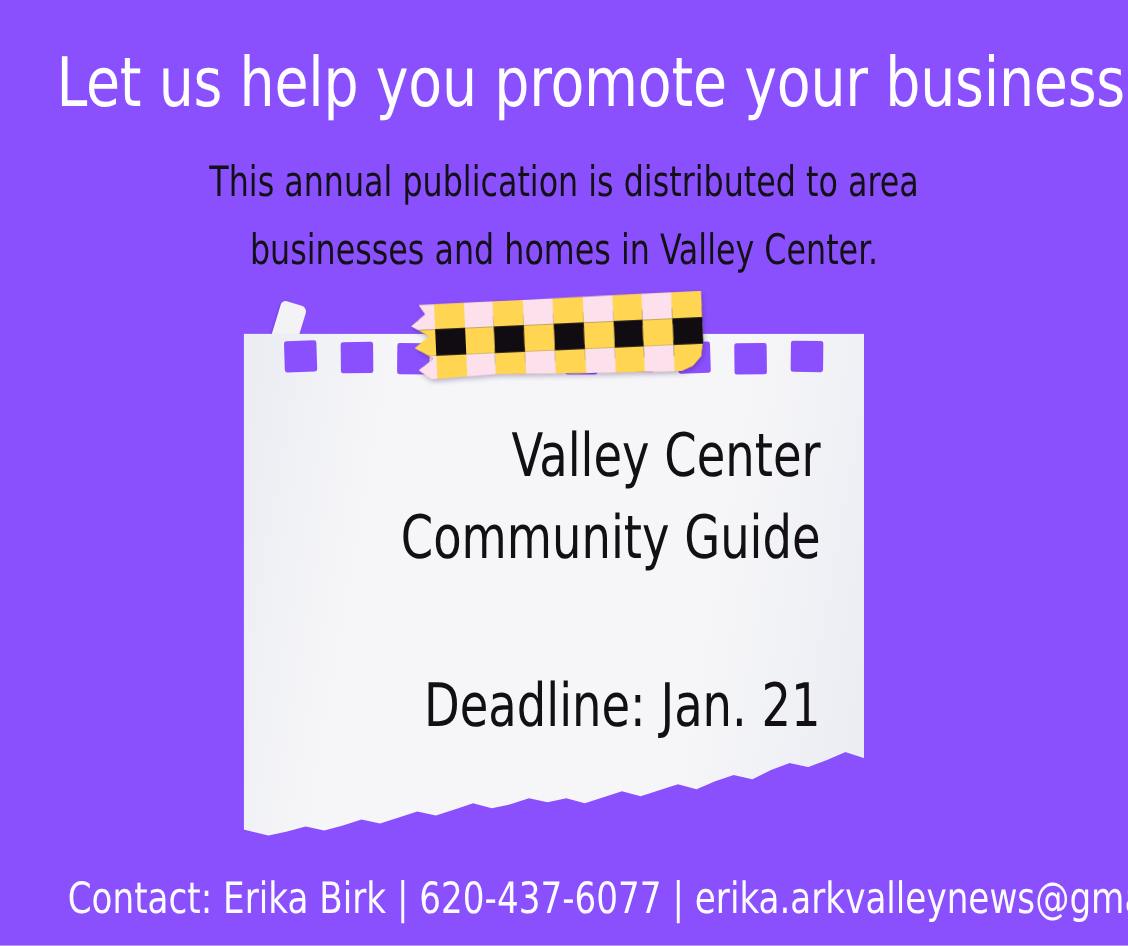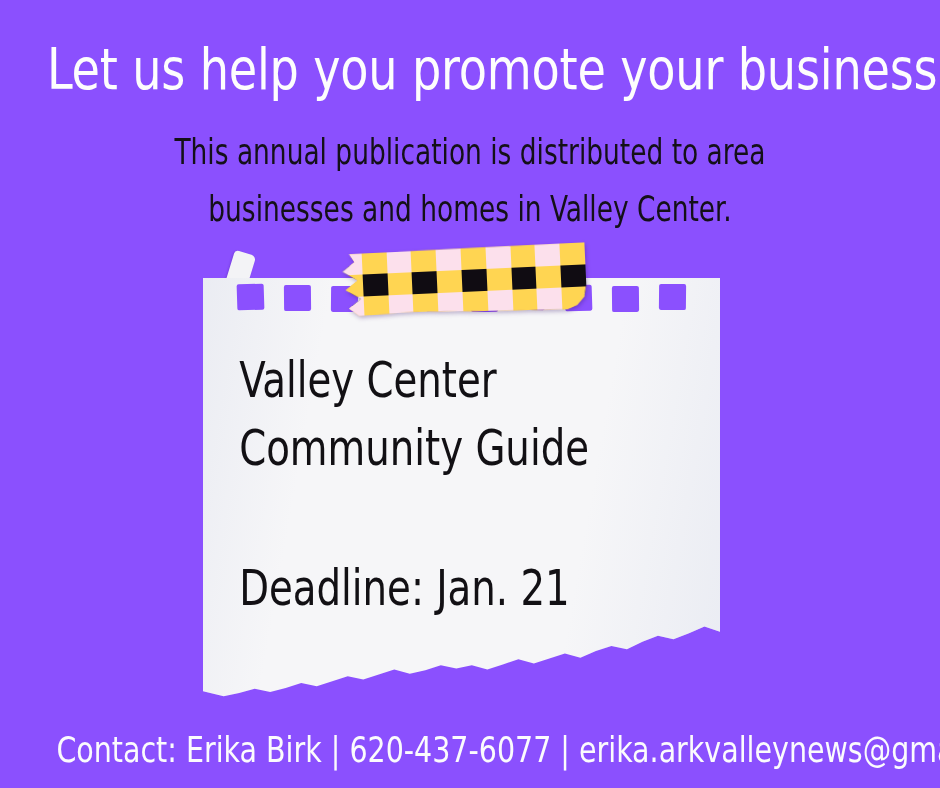--- a/index.html
+++ b/index.html
@@ -138,21 +138,21 @@
     background: #8b50fe;
     border-radius: 2px;
   }
 
   
   #note-text {
     position: absolute;
     left: 5px;
     top: 20px;
     width: 517px;
-    text-align: left;
+    text-align: right;
     color: #121014;
     font-stretch: condensed;
   }
   #note-title {
     margin-top: 68px;
     font-size: 50px;
     line-height: 68px;
     transform: scaleX(0.86);
   }
   #note-title .note-line {

